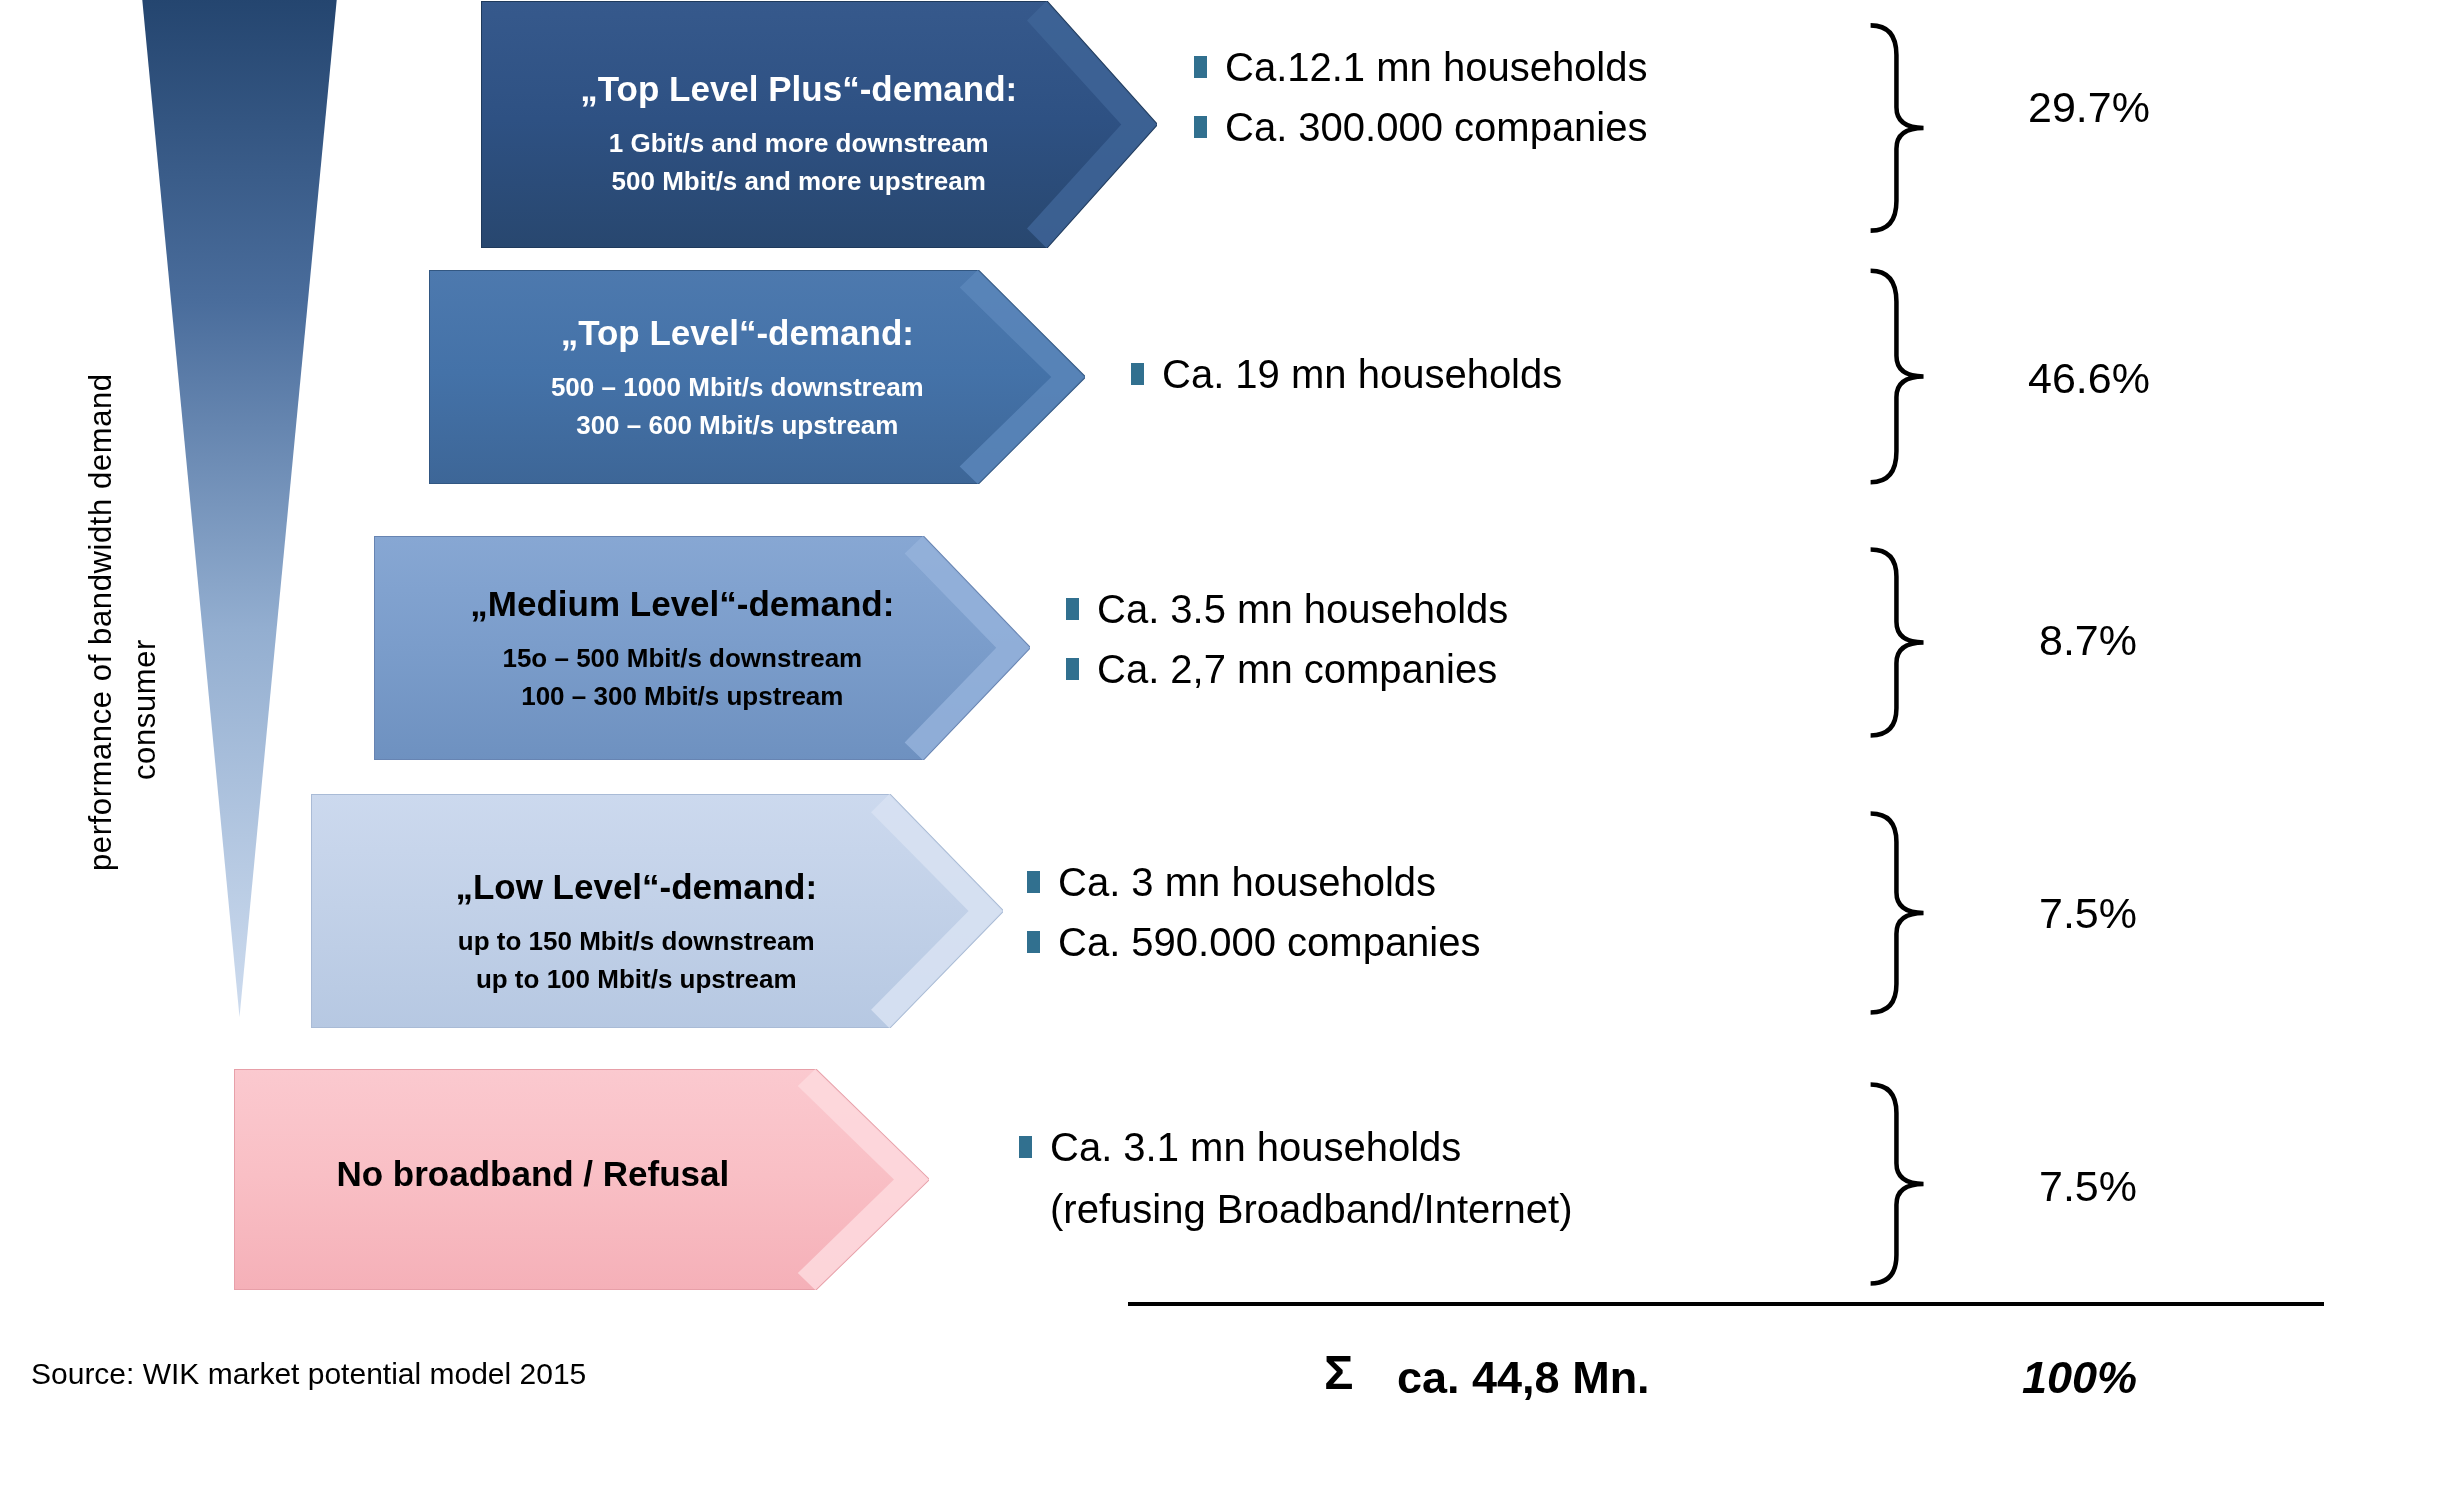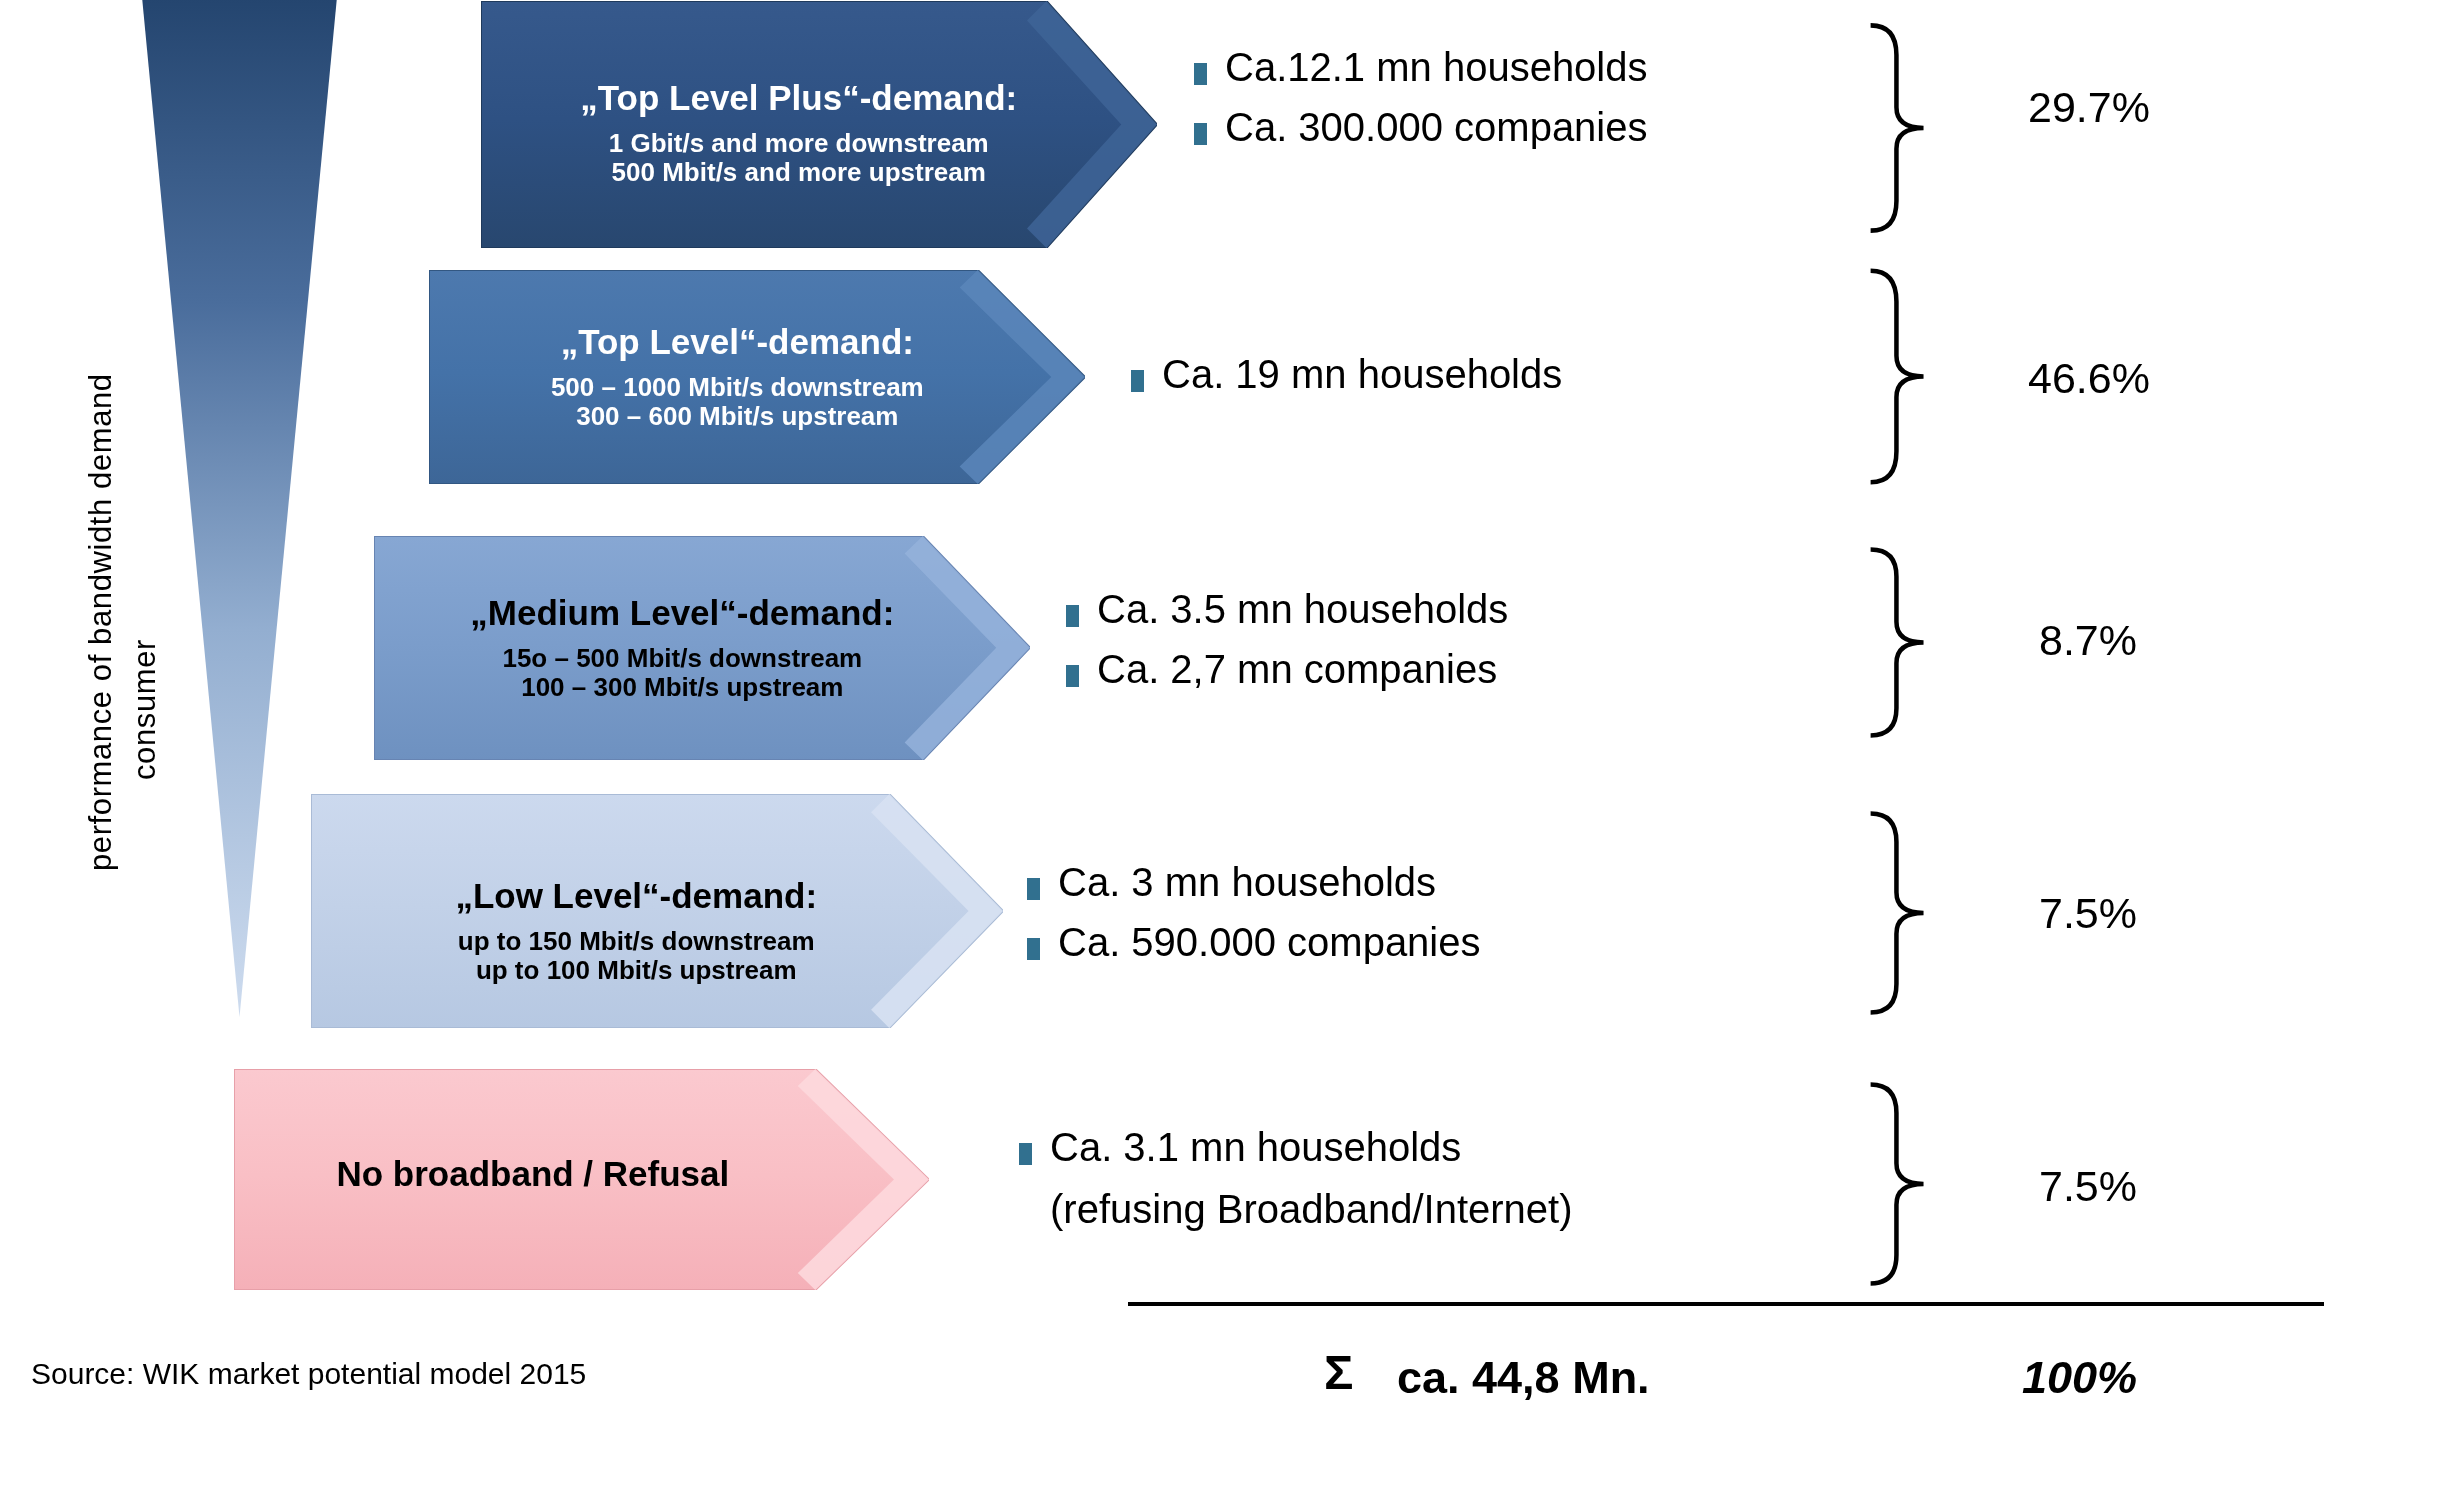--- a/index.html
+++ b/index.html
@@ -49,28 +49,29 @@
     padding-right:6%;
     box-sizing:border-box;
     pointer-events:none;
   }
   .chev-title{
     font-size:35px;font-weight:bold;line-height:1.12;
     margin-bottom:11.7px;
   }
   .chev-sub{
     font-size:26px;font-weight:bold;line-height:1.15;
+    margin-top:9px;
   }
   .light-text .chev-title,.light-text .chev-sub{color:#ffffff;}
   .dark-text .chev-title,.dark-text .chev-sub{color:#000000;}
 
   
   .bullets{position:absolute;}
   .bullet{
-    display:flex;align-items:center;
+    display:flex;align-items:flex-start;
     font-size:40px;line-height:1.22;color:#000;
     margin-bottom:11.7px;white-space:pre;
   }
   .bullet .dot{
     width:13px;height:22px;background:#31708f;
     margin-right:18px;margin-top:13px;flex:0 0 auto;
   }
   .bullet .dot.hidden{visibility:hidden;}
   .bullet .btext{font-size:40px;}
 

